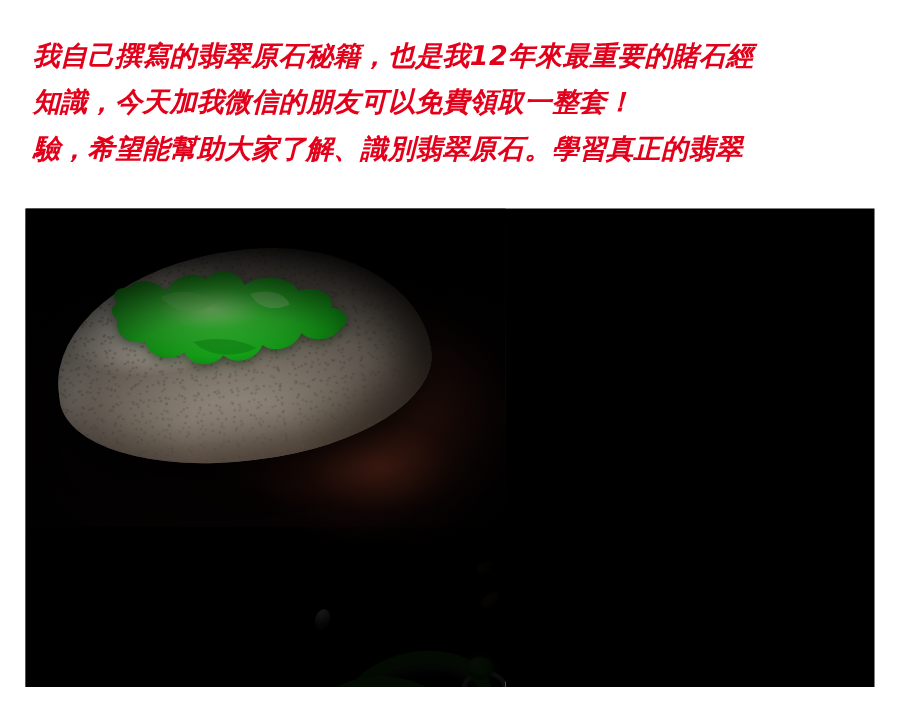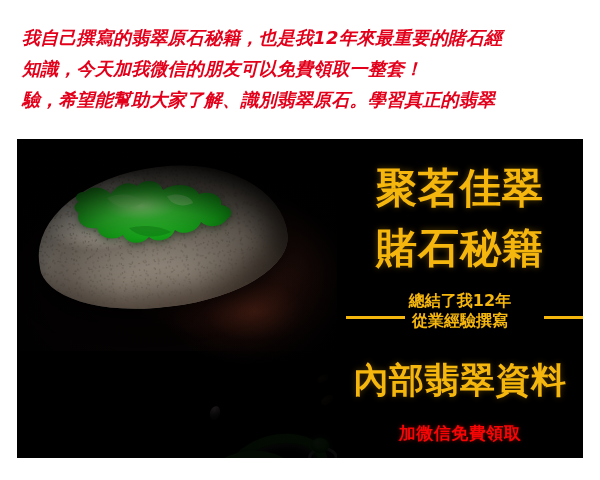--- a/index.html
+++ b/index.html
@@ -308,30 +308,13 @@
     <div class="bangle bangle-front"></div>
 
     <div class="ring">
       <div class="ring-band"></div>
       <div class="ring-stone"></div>
     </div>
 
     <div class="photo-vignette"></div>
   </div>
 
-  <div class="promo-right">
-
-    <div class="brand-line l1">聚茗佳翠</div>
-    <div class="brand-line l2">賭石秘籍</div>
-
-    <div class="rule left"></div>
-    <div class="rule right"></div>
-
-    <div class="mid-block">
-      <span>總結了我12年</span>
-      <span>從業經驗撰寫</span>
-    </div>
-
-    <div class="feature-line">內部翡翠資料</div>
-
-    <div class="cta-line">加微信免費領取</div>
-  </div>
 </div>
 
 </body></html>

